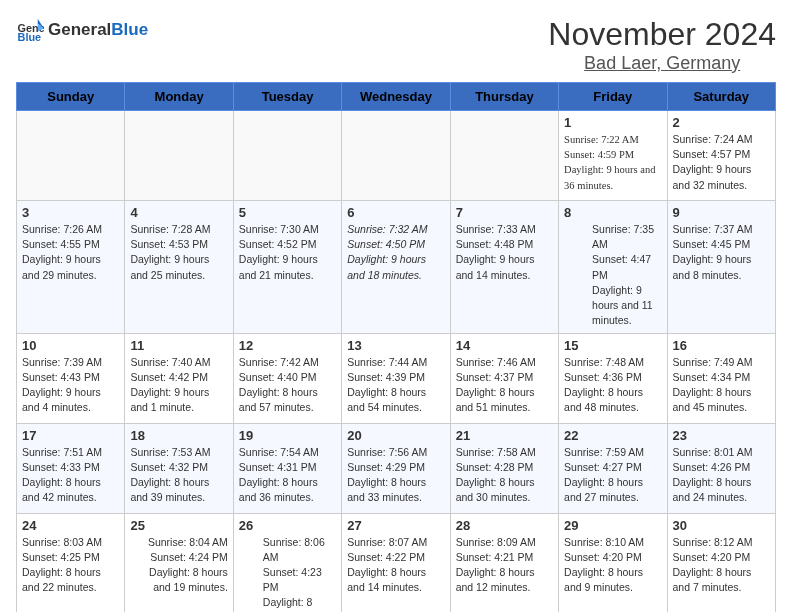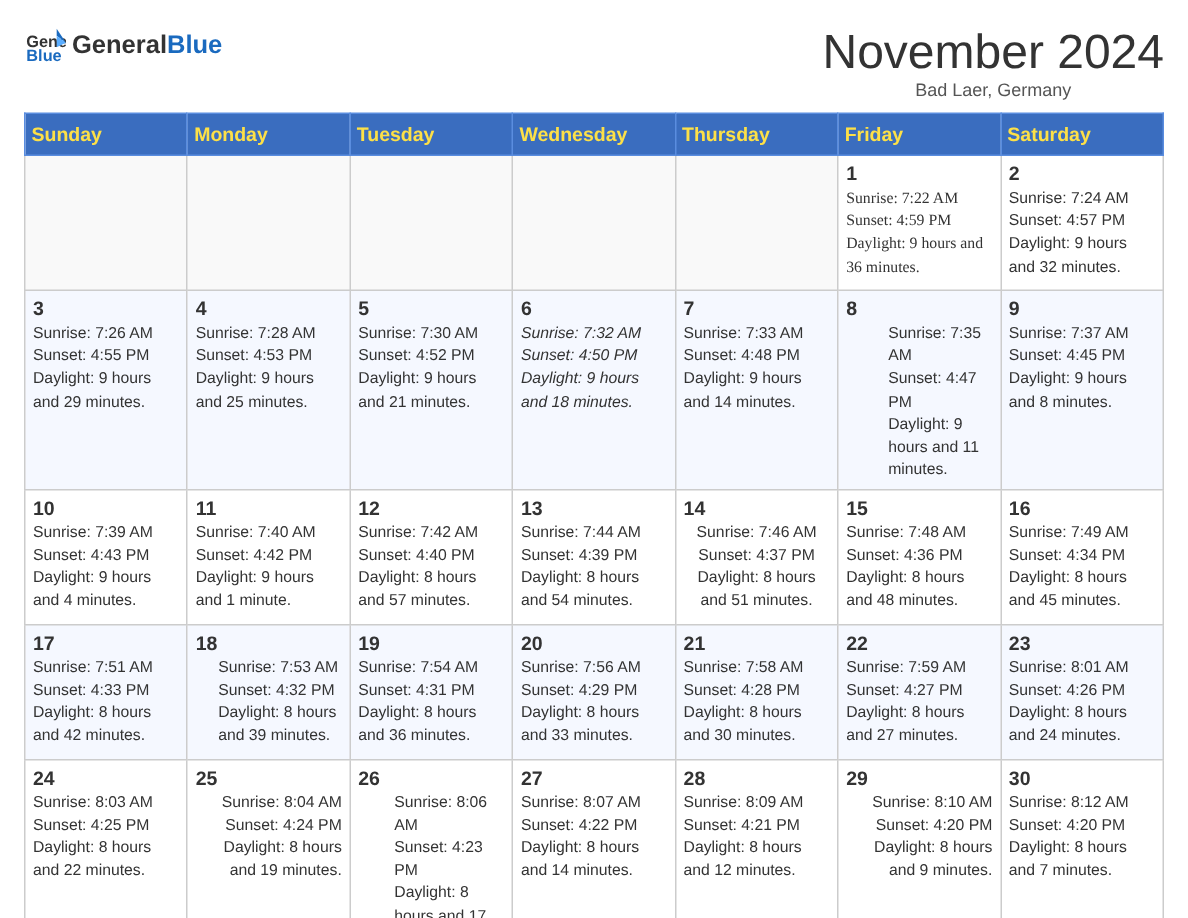--- a/index.html
+++ b/index.html
@@ -27,35 +27,36 @@
     }
     .title-block {
       text-align: center;
     }
     .month-title {
       font-size: 32px;
       font-weight: normal;
       color: #333;
     }
     .location {
-      font-size: 12px;
+      font-size: 18px;
       color: #555;
+      text-decoration: underline;
     }
     .calendar {
       width: 100%;
       border-collapse: collapse;
       table-layout: fixed;
     }
     .calendar th {
       background: #3a6dbf;
-      color: #fde047;
+      color: #000000;
       font-size: 13px;
       font-weight: bold;
       padding: 6px 4px;
-      text-align: left;
+      text-align: center;
       border: 1px solid #5a8ddf;
     }
     .calendar td {
       vertical-align: top;
       border: 1px solid #ccc;
       padding: 4px 5px;
       height: 90px;
       font-size: 11px;
       color: #333;
       background: #fff;
@@ -198,21 +199,21 @@
 Daylight: 8 hours and 57 minutes.</div>
         </td>
         <td>
           <span class="day-number">13</span>
           <div class="day-info" style="white-space: pre-line;">Sunrise: 7:44 AM
 Sunset: 4:39 PM
 Daylight: 8 hours and 54 minutes.</div>
         </td>
         <td>
           <span class="day-number">14</span>
-          <div class="day-info" style="white-space: pre-line; text-align: center;">Sunrise: 7:46 AM
+          <div class="day-info" style="white-space: pre-line;">Sunrise: 7:46 AM
 Sunset: 4:37 PM
 Daylight: 8 hours and 51 minutes.</div>
         </td>
         <td>
           <span class="day-number">15</span>
           <div class="day-info" style="white-space: pre-line;">Sunrise: 7:48 AM
 Sunset: 4:36 PM
 Daylight: 8 hours and 48 minutes.</div>
         </td>
         <td>
@@ -224,21 +225,21 @@
       </tr>
       <tr>
         <td>
           <span class="day-number">17</span>
           <div class="day-info" style="white-space: pre-line;">Sunrise: 7:51 AM
 Sunset: 4:33 PM
 Daylight: 8 hours and 42 minutes.</div>
         </td>
         <td>
           <span class="day-number">18</span>
-          <div class="day-info" style="white-space: pre-line; margin-left: 15px;">Sunrise: 7:53 AM
+          <div class="day-info" style="white-space: pre-line;">Sunrise: 7:53 AM
 Sunset: 4:32 PM
 Daylight: 8 hours and 39 minutes.</div>
         </td>
         <td>
           <span class="day-number">19</span>
           <div class="day-info" style="white-space: pre-line;">Sunrise: 7:54 AM
 Sunset: 4:31 PM
 Daylight: 8 hours and 36 minutes.</div>
         </td>
         <td>
@@ -292,21 +293,21 @@
 Daylight: 8 hours and 14 minutes.</div>
         </td>
         <td>
           <span class="day-number">28</span>
           <div class="day-info" style="white-space: pre-line;">Sunrise: 8:09 AM
 Sunset: 4:21 PM
 Daylight: 8 hours and 12 minutes.</div>
         </td>
         <td>
           <span class="day-number">29</span>
-          <div class="day-info" style="white-space: pre-line; text-align: right;">Sunrise: 8:10 AM
+          <div class="day-info" style="white-space: pre-line;">Sunrise: 8:10 AM
 Sunset: 4:20 PM
 Daylight: 8 hours and 9 minutes.</div>
         </td>
         <td>
           <span class="day-number">30</span>
           <div class="day-info" style="white-space: pre-line;">Sunrise: 8:12 AM
 Sunset: 4:20 PM
 Daylight: 8 hours and 7 minutes.</div>
         </td>
       </tr>

